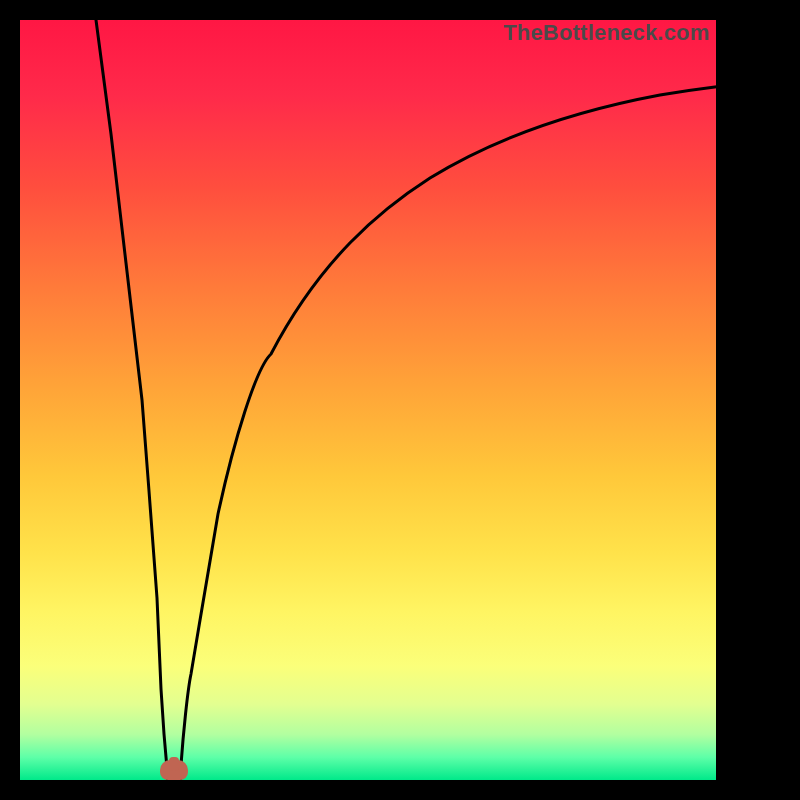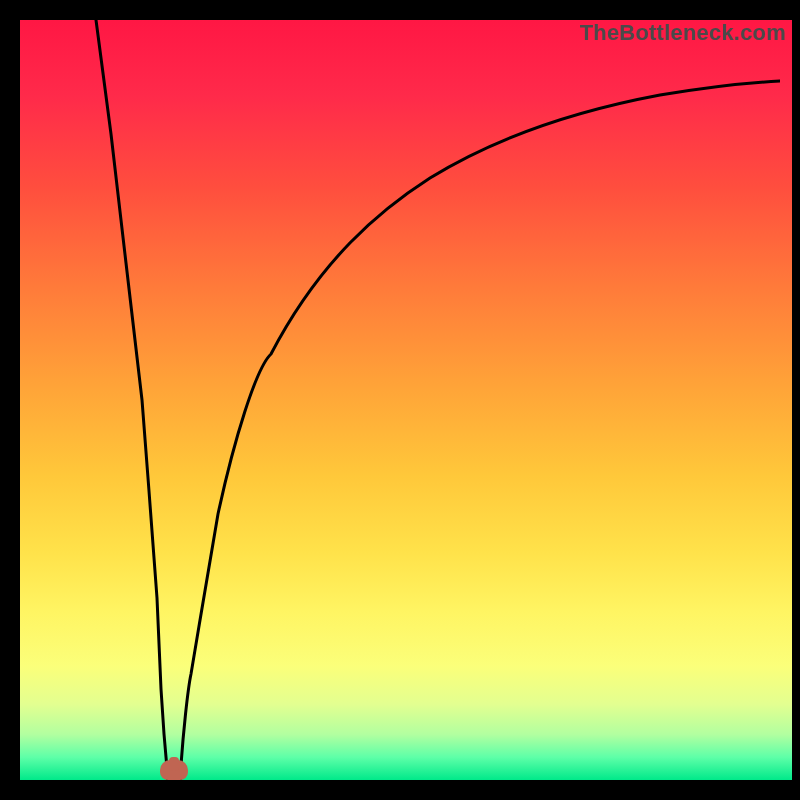--- a/index.html
+++ b/index.html
@@ -8,21 +8,21 @@
     width: 800px;
     height: 800px;
     background: #000;
     overflow: hidden;
     font-family: Arial, Helvetica, sans-serif;
   }
   .frame {
     position: absolute;
     left: 20px;
     top: 20px;
-    width: 772px;
+    width: 696px;
     height: 760px;
     background: linear-gradient(to bottom,
       #ff1744 0%,
       #ff2a4a 10%,
       #ff4e3e 22%,
       #ff7a3a 35%,
       #ffa338 48%,
       #ffc83a 60%,
       #ffe24a 70%,
       #fff563 78%,

